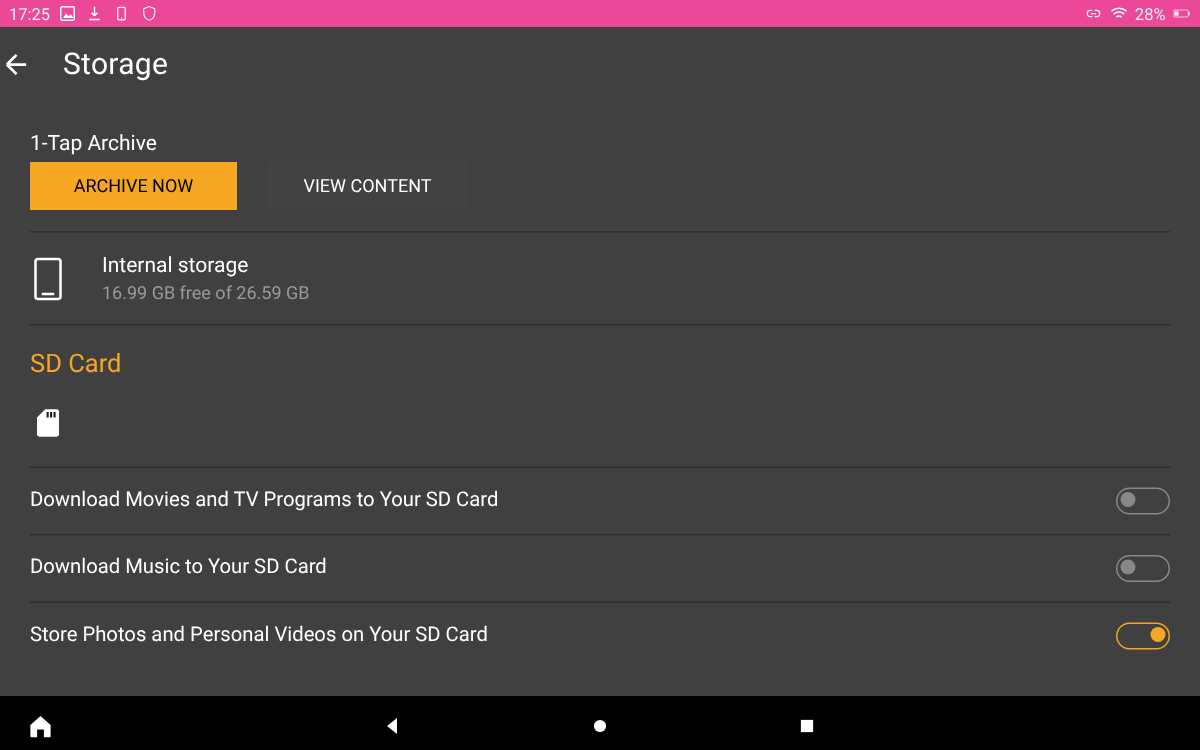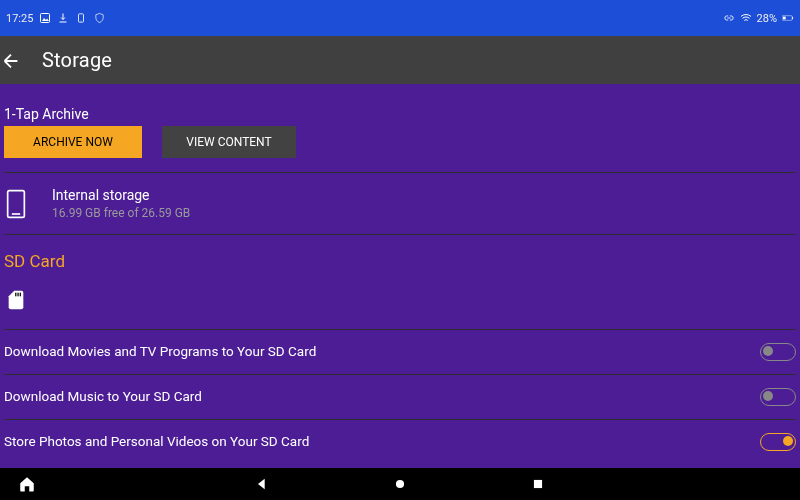--- a/index.html
+++ b/index.html
@@ -1,30 +1,30 @@
 <!DOCTYPE html>
 <html><head>
 <meta charset="utf-8">
 <style>
   * { margin: 0; padding: 0; box-sizing: border-box; font-family: -apple-system, BlinkMacSystemFont, "Segoe UI", Roboto, sans-serif; }
   body { background: #000; color: #fff; width: 800px; height: 500px; overflow: hidden; position: relative; }
   
   
-  .statusbar { height: 36px; background: #1d4ed8; display: flex; justify-content: space-between; align-items: center; padding: 0 6px; font-size: 11px; color: #eee; }
+  .statusbar { height: 18px; background: #ec4899; display: flex; justify-content: space-between; align-items: center; padding: 0 6px; font-size: 11px; color: #eee; }
   .statusbar-left { display: flex; gap: 6px; align-items: center; }
   .statusbar-right { display: flex; gap: 5px; align-items: center; }
   .sb-icon { width: 12px; height: 12px; display:inline-flex; align-items:center; justify-content:center; }
   
   
   .titlebar { height: 48px; background: #404040; display: flex; align-items: center; gap: 22px; }
   .titlebar .back { width: 20px; height: 20px; cursor: pointer; }
   .titlebar .title { font-size: 20px; font-weight: 400; color: #fff; letter-spacing: 0.2px; }
   
   
-  .content { background: #4c1d95; height: 398px; overflow: hidden; padding: 0 4px; }
+  .content { background: #404040; height: 398px; overflow: hidden; padding: 0 20px; }
   .section-title { font-size: 14px; color: #fff; margin-top: 22px; margin-bottom: 4px; }
   .section-sub { font-size: 12.5px; color: #9a9a9a; line-height: 1.4; margin-bottom: 14px; }
   
   .btnrow { display: flex; gap: 20px; margin-bottom: 14px; }
   .btn { height: 32px; padding: 0 20px; font-size: 12px; border: none; cursor: pointer; display: flex; align-items: center; justify-content: center; }
   .btn-primary { background: #f5a623; color: #000; width: 138px; }
   .btn-secondary { background: #424242; color: #fff; width: 134px; }
   
   .divider { height: 1px; background: #2e2e2e; }
   

